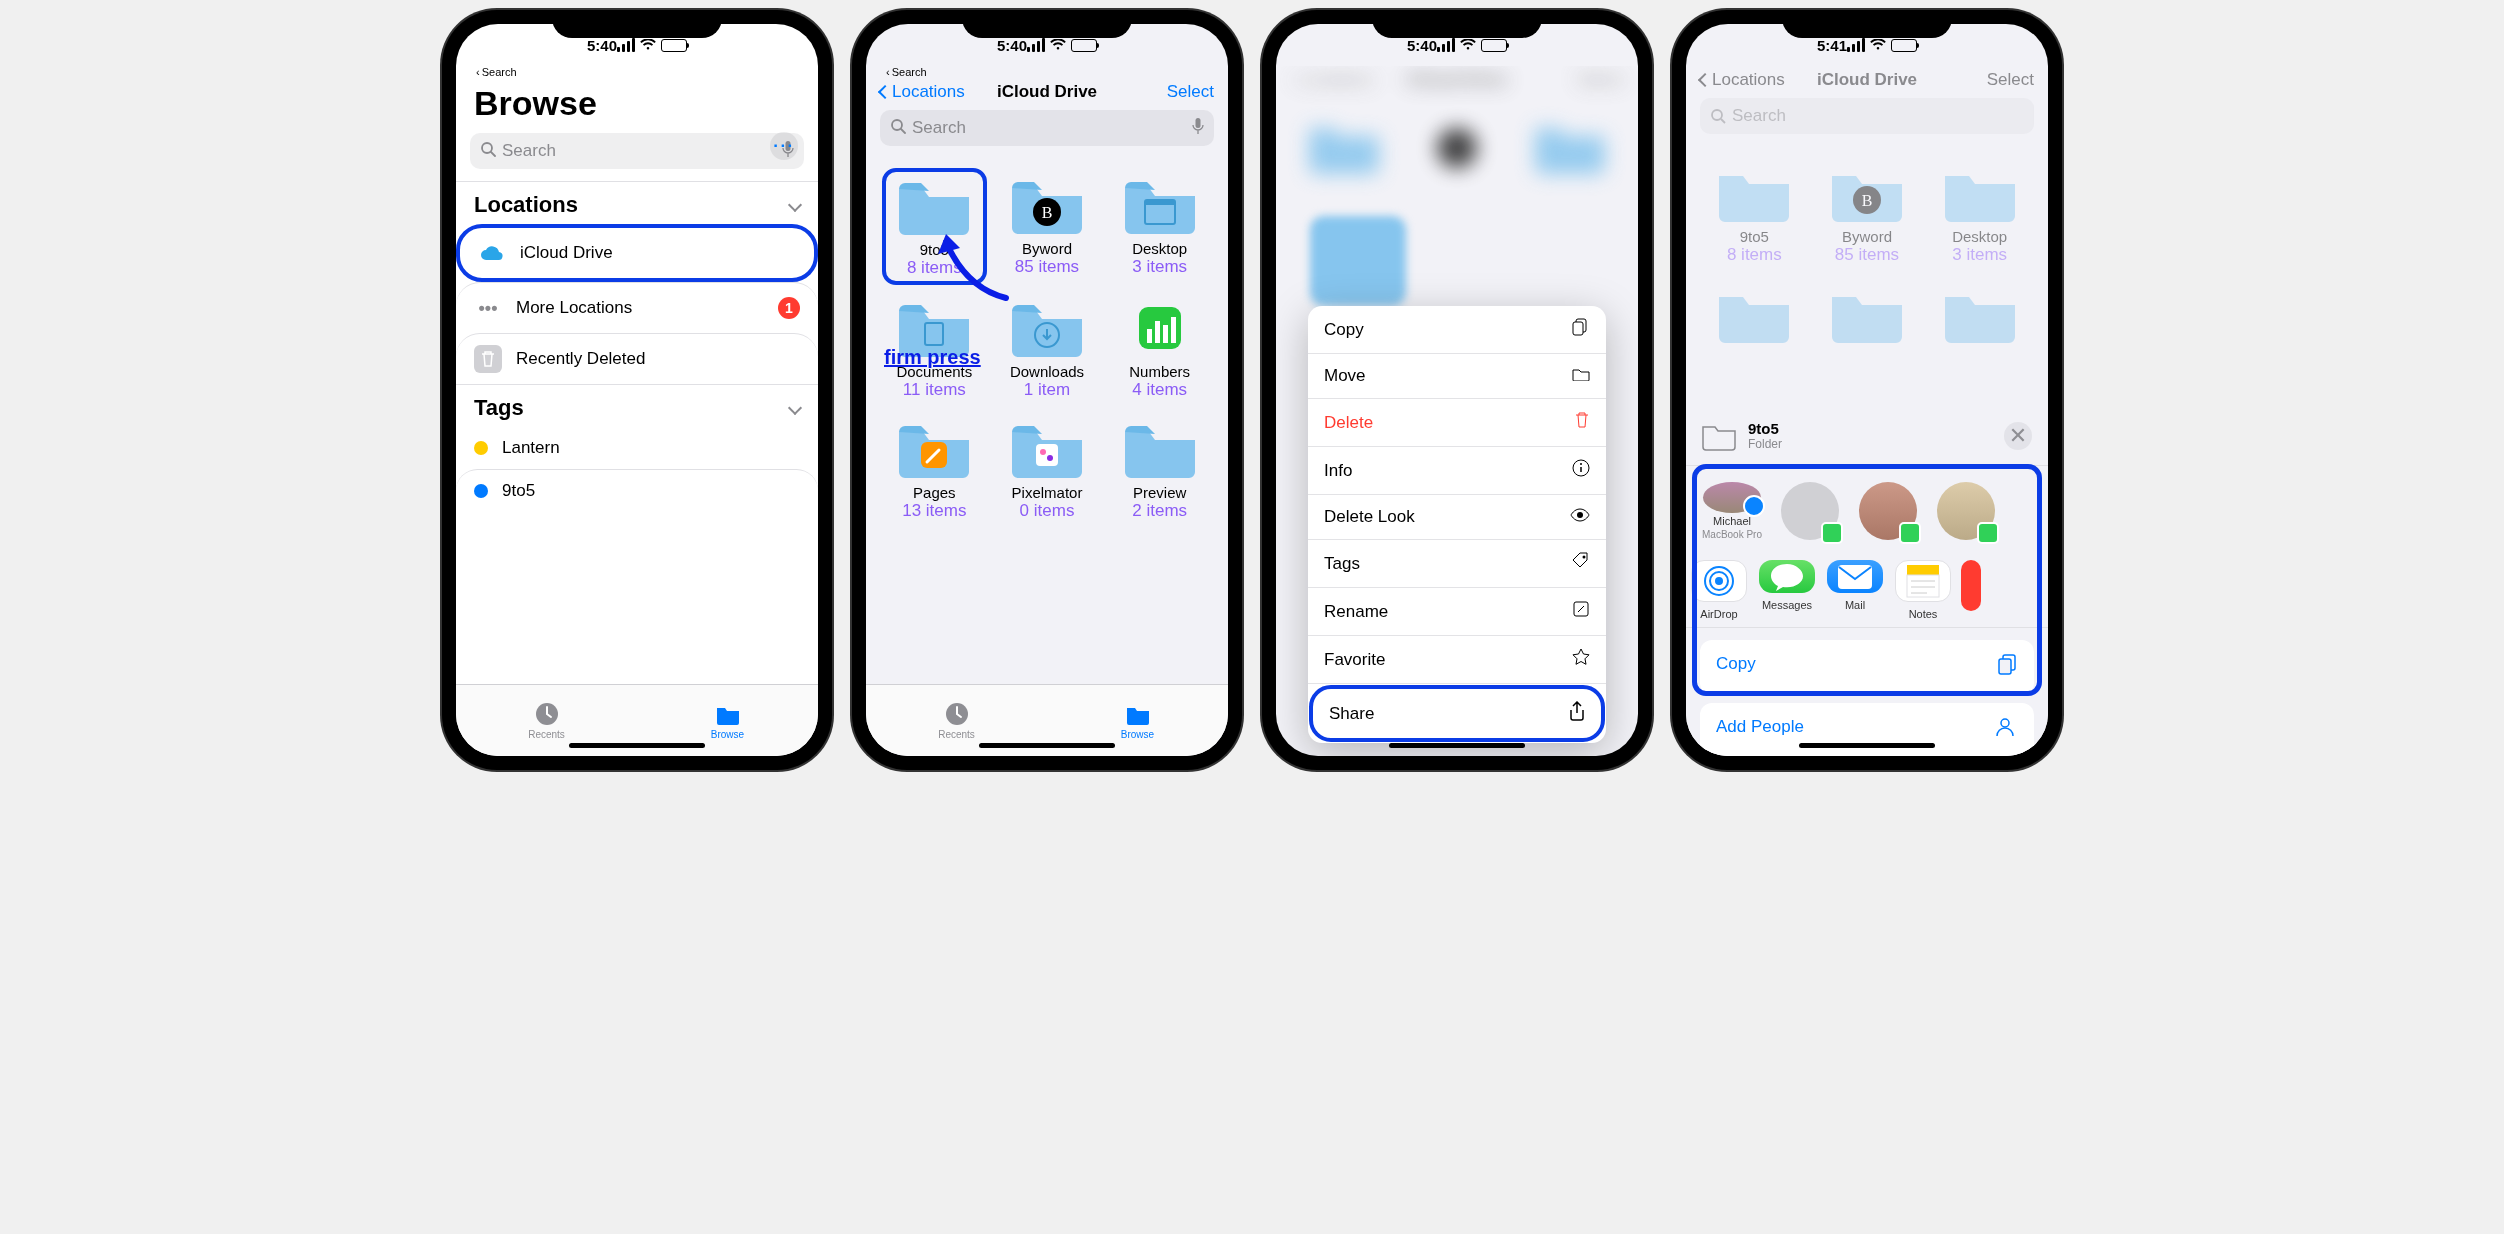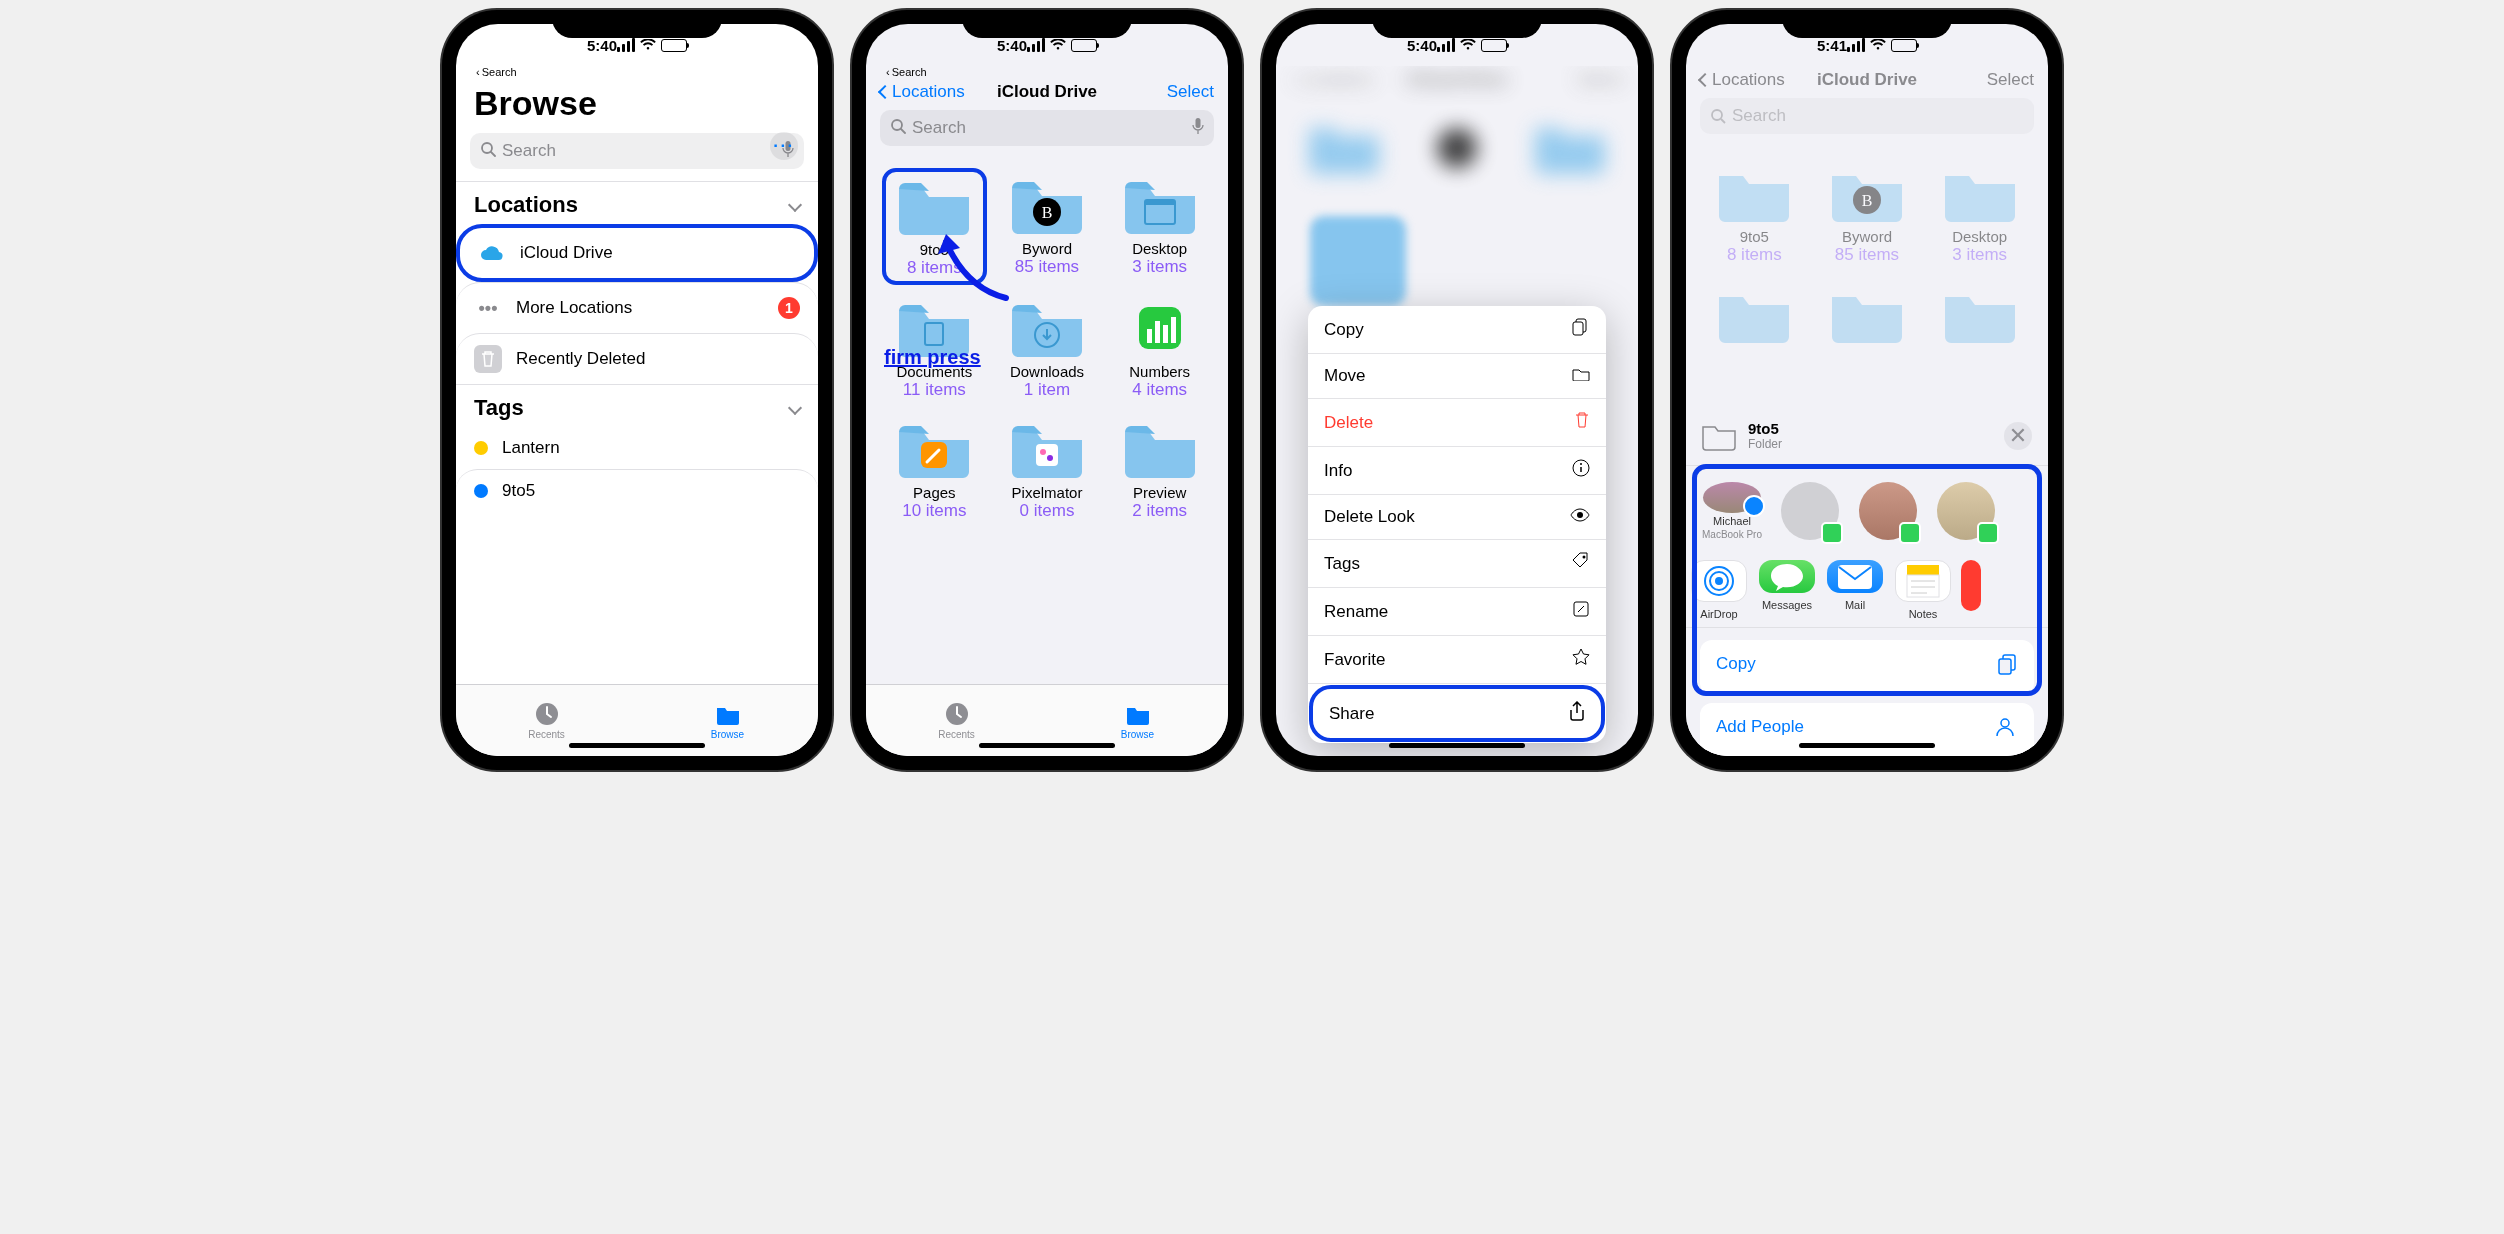--- a/index.html
+++ b/index.html
@@ -275,21 +275,21 @@
       </div>
 
       <div class="gitem">
         <div class="folder-ic"><svg viewBox="0 0 78 62">
                 <path d="M4 14h24l6 8h40v32a6 6 0 01-6 6H10a6 6 0 01-6-6z" fill="#86c5ee"></path>
                 <path d="M4 14a6 6 0 016-6h16l8 8z" fill="#6bb8e8"></path>
                 <rect x="26" y="24" width="26" height="26" rx="6" fill="#ff9500"></rect>
                 <path d="M32 44l12-12" stroke="#fff" stroke-width="3" stroke-linecap="round"></path>
               </svg></div>
         <div class="gname">Pages</div>
-        <div class="gmeta">10 items</div>
+        <div class="gmeta">13 items</div>
       </div>
       <div class="gitem">
         <div class="folder-ic"><svg viewBox="0 0 78 62">
                 <path d="M4 14h24l6 8h40v32a6 6 0 01-6 6H10a6 6 0 01-6-6z" fill="#86c5ee"></path>
                 <path d="M4 14a6 6 0 016-6h16l8 8z" fill="#6bb8e8"></path>
                 <rect x="28" y="26" width="22" height="22" rx="4" fill="#fff"></rect>
                 <circle cx="35" cy="34" r="3" fill="#ff69b4"></circle>
                 <circle cx="42" cy="40" r="3" fill="#8a2be2"></circle>
               </svg></div>
         <div class="gname">Pixelmator</div>

